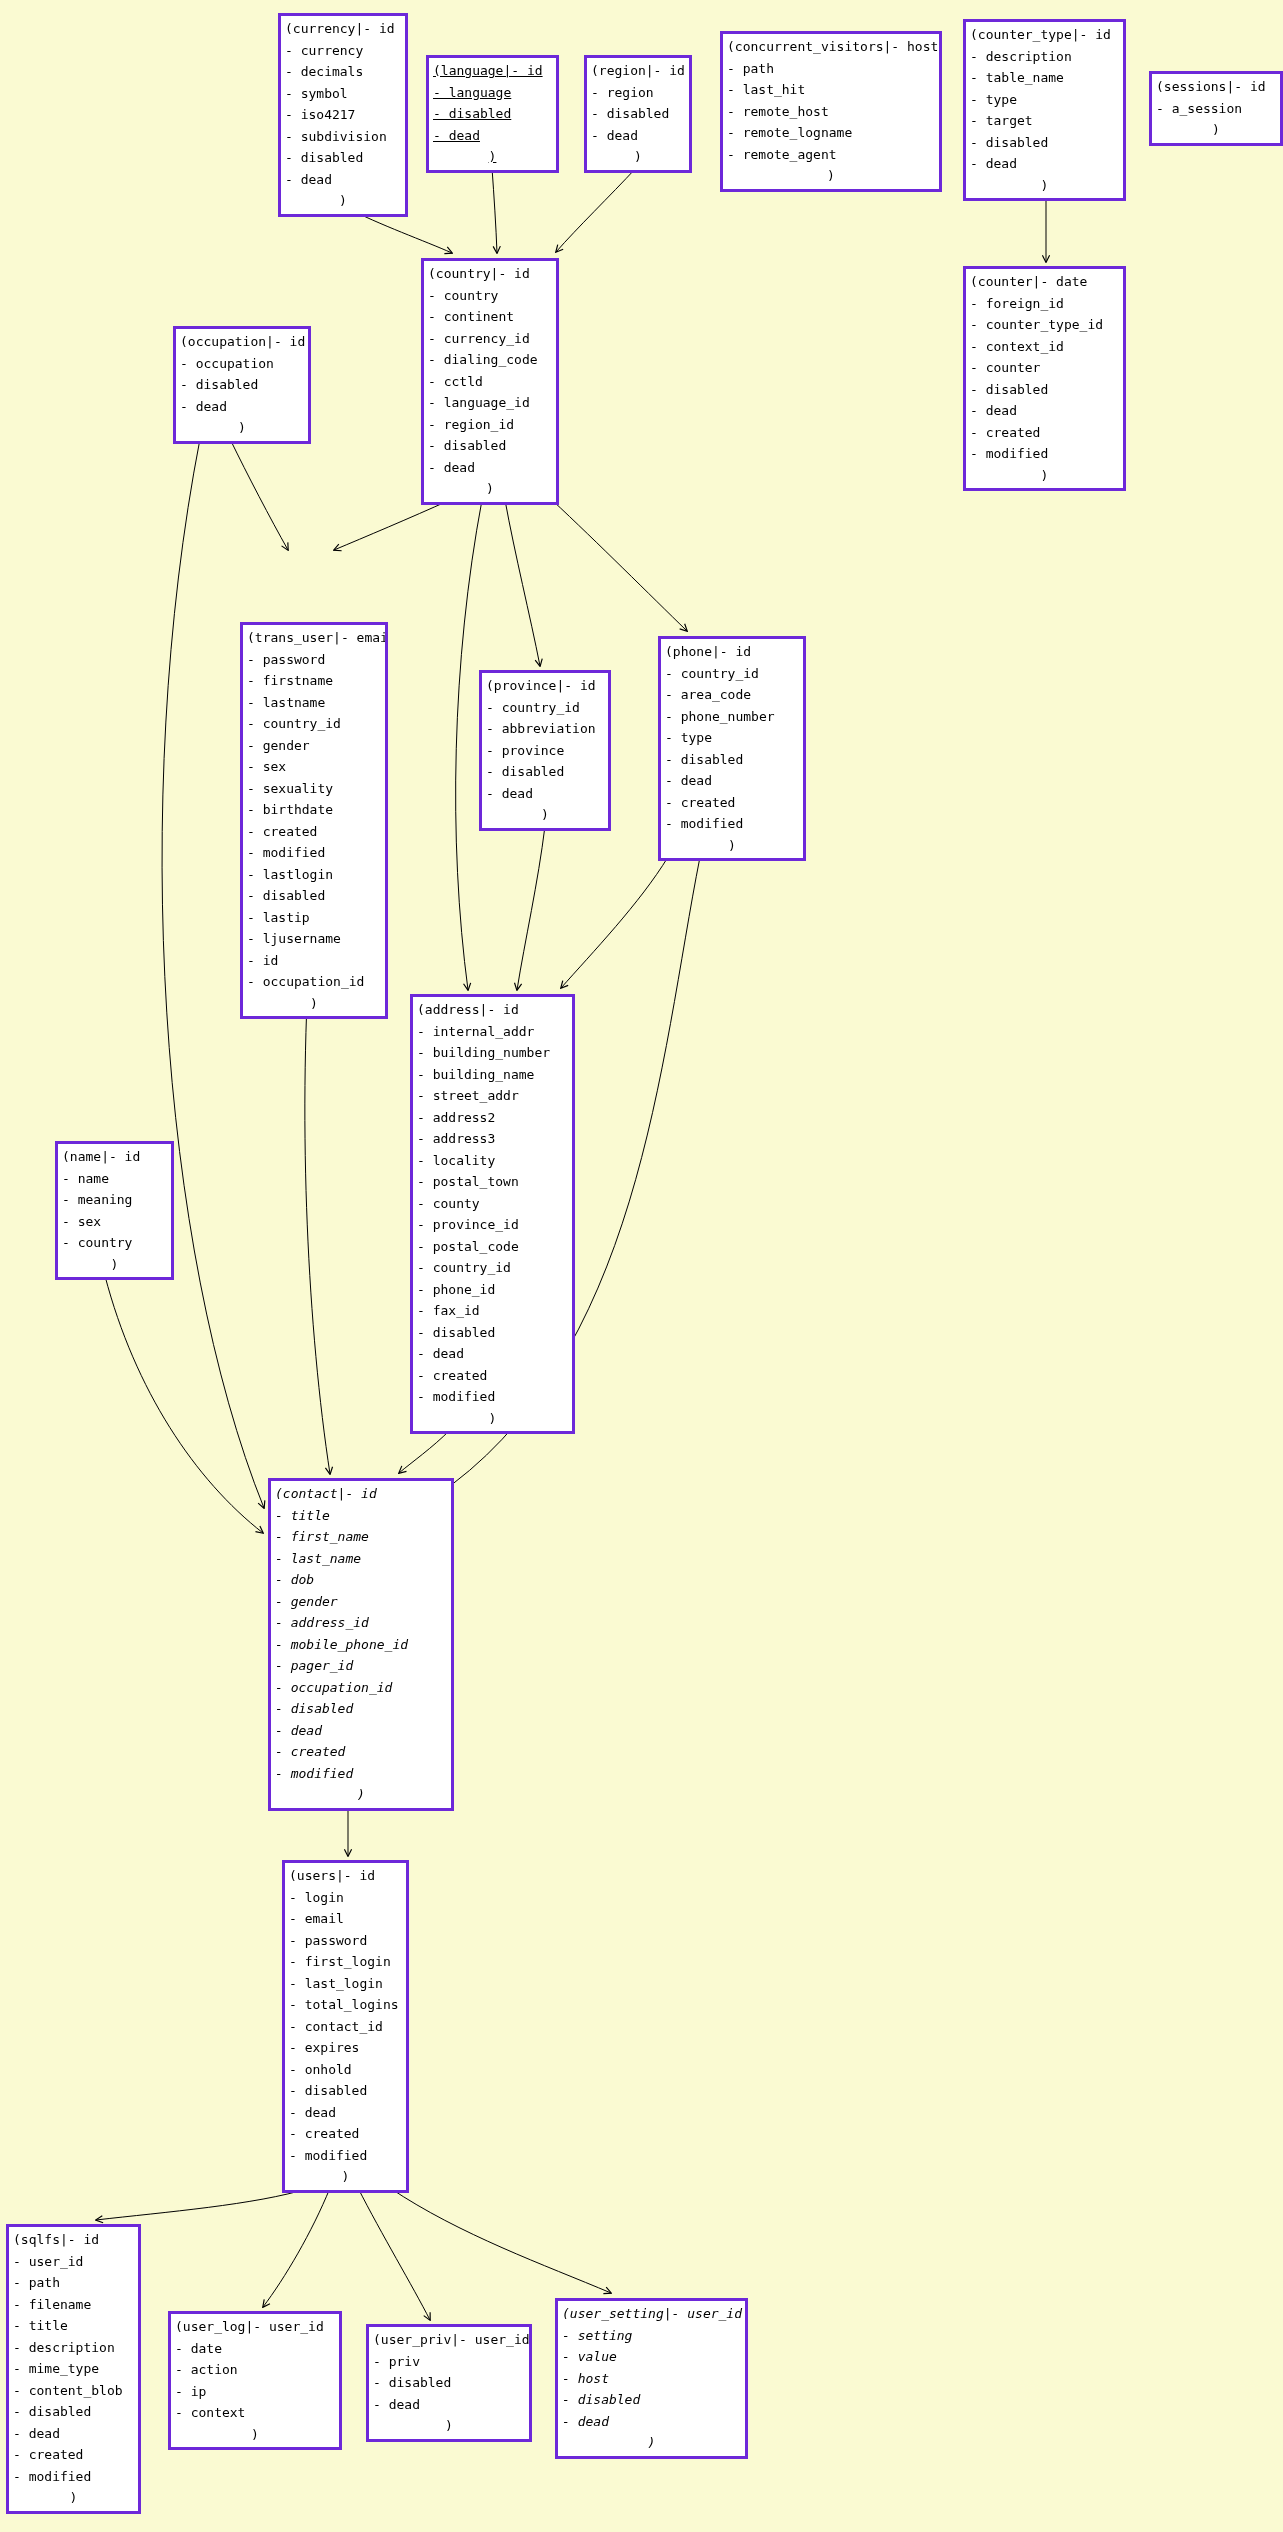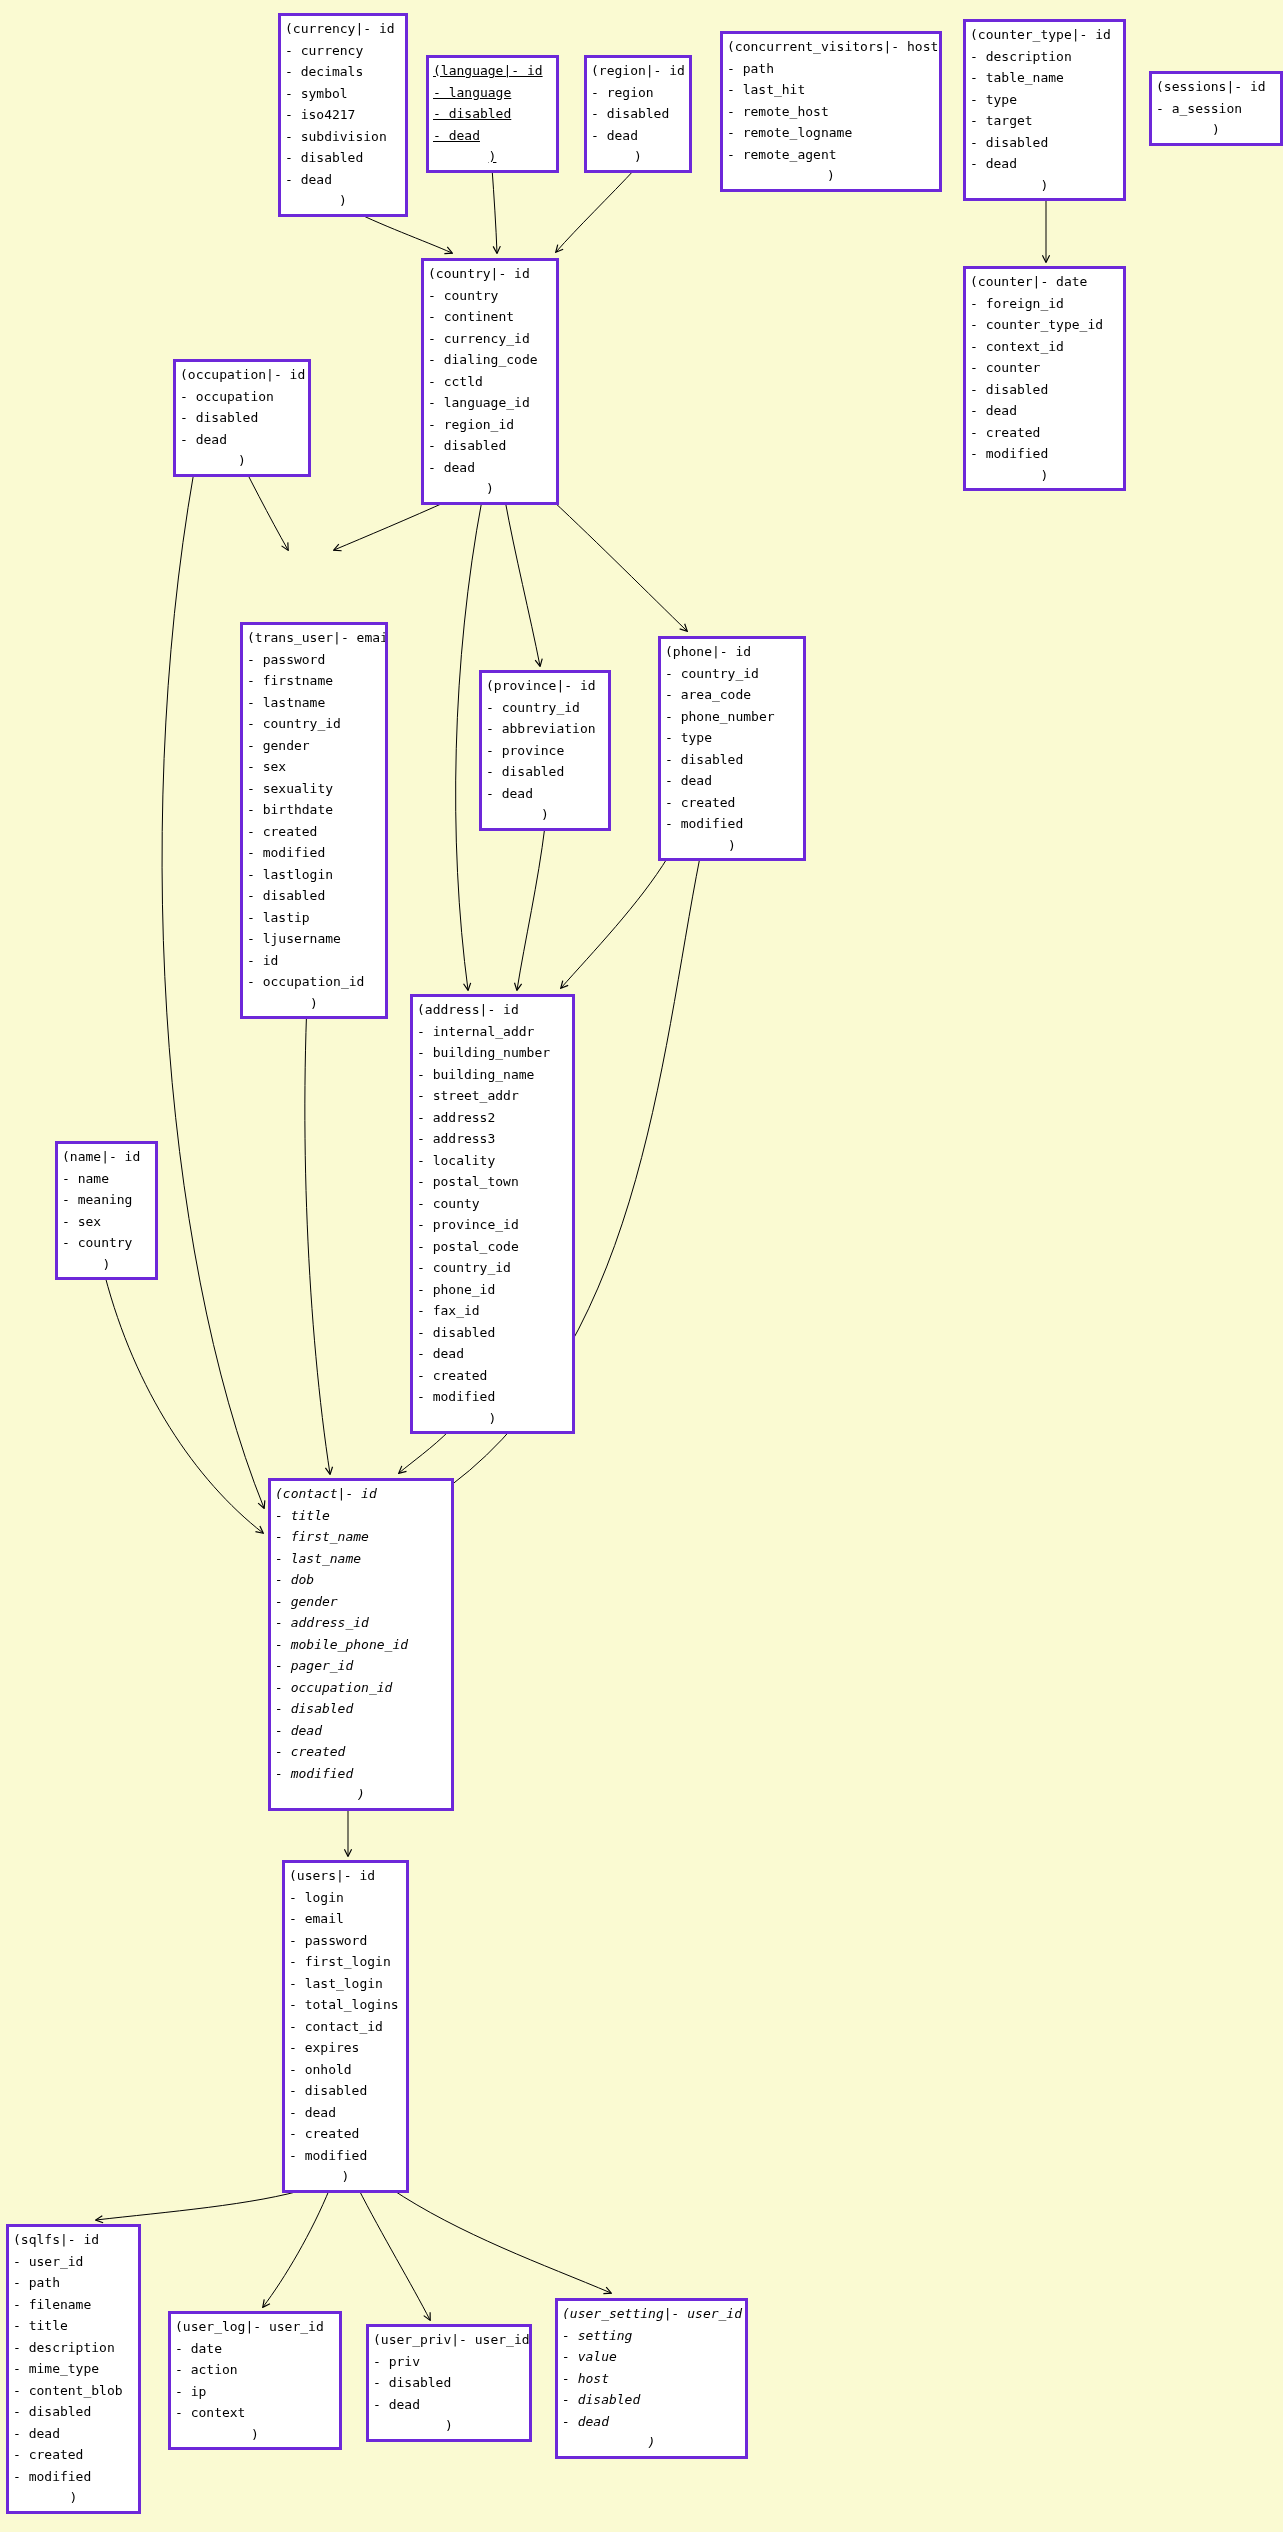--- a/index.html
+++ b/index.html
@@ -113,21 +113,21 @@
       <div class="line">- foreign_id</div>
       <div class="line">- counter_type_id</div>
       <div class="line">- context_id</div>
       <div class="line">- counter</div>
       <div class="line">- disabled</div>
       <div class="line">- dead</div>
       <div class="line">- created</div>
       <div class="line">- modified</div>
       <div class="line">)</div>
     </div>
-    <div class="entity" style="left: 173px; top: 326px; width: 138px; margin-top: 33px;">
+    <div class="entity" style="left: 173px; top: 326px; width: 138px;">
       <div class="line">(occupation|- id</div>
       <div class="line">- occupation</div>
       <div class="line">- disabled</div>
       <div class="line">- dead</div>
       <div class="line">)</div>
     </div>
     <div class="entity" style="left: 421px; top: 258px; width: 138px;">
       <div class="line">(country|- id</div>
       <div class="line">- country</div>
       <div class="line">- continent</div>
@@ -196,21 +196,21 @@
       <div class="line">- postal_code</div>
       <div class="line">- country_id</div>
       <div class="line">- phone_id</div>
       <div class="line">- fax_id</div>
       <div class="line">- disabled</div>
       <div class="line">- dead</div>
       <div class="line">- created</div>
       <div class="line">- modified</div>
       <div class="line">)</div>
     </div>
-    <div class="entity" style="left: 55px; top: 1141px; width: 103px;">
+    <div class="entity" style="left: 55px; top: 1141px; width: 119px;">
       <div class="line">(name|- id</div>
       <div class="line">- name</div>
       <div class="line">- meaning</div>
       <div class="line">- sex</div>
       <div class="line">- country</div>
       <div class="line">)</div>
     </div>
     <div class="entity" style="left: 268px; top: 1478px; width: 186px; font-style: italic;">
       <div class="line">(contact|- id</div>
       <div class="line">- title</div>

